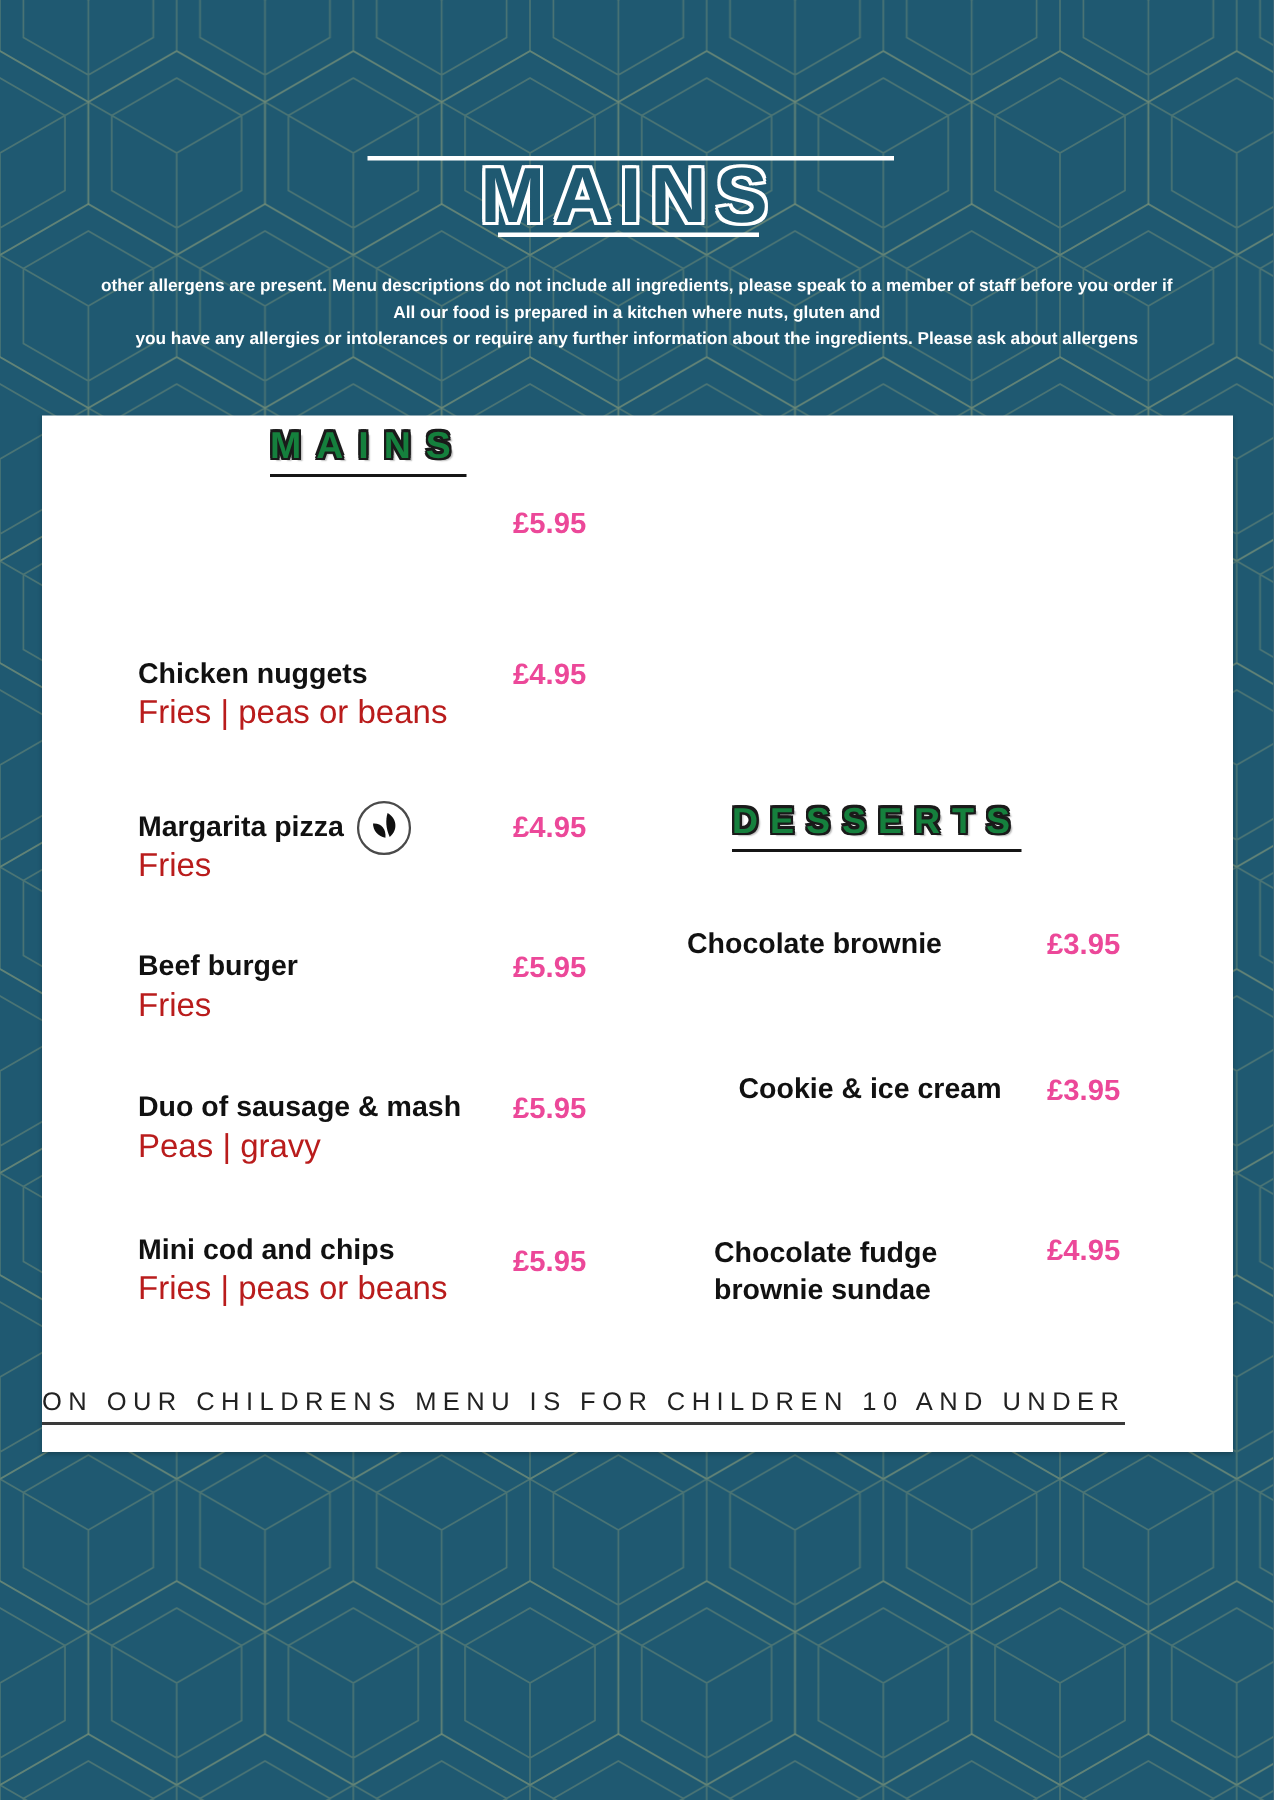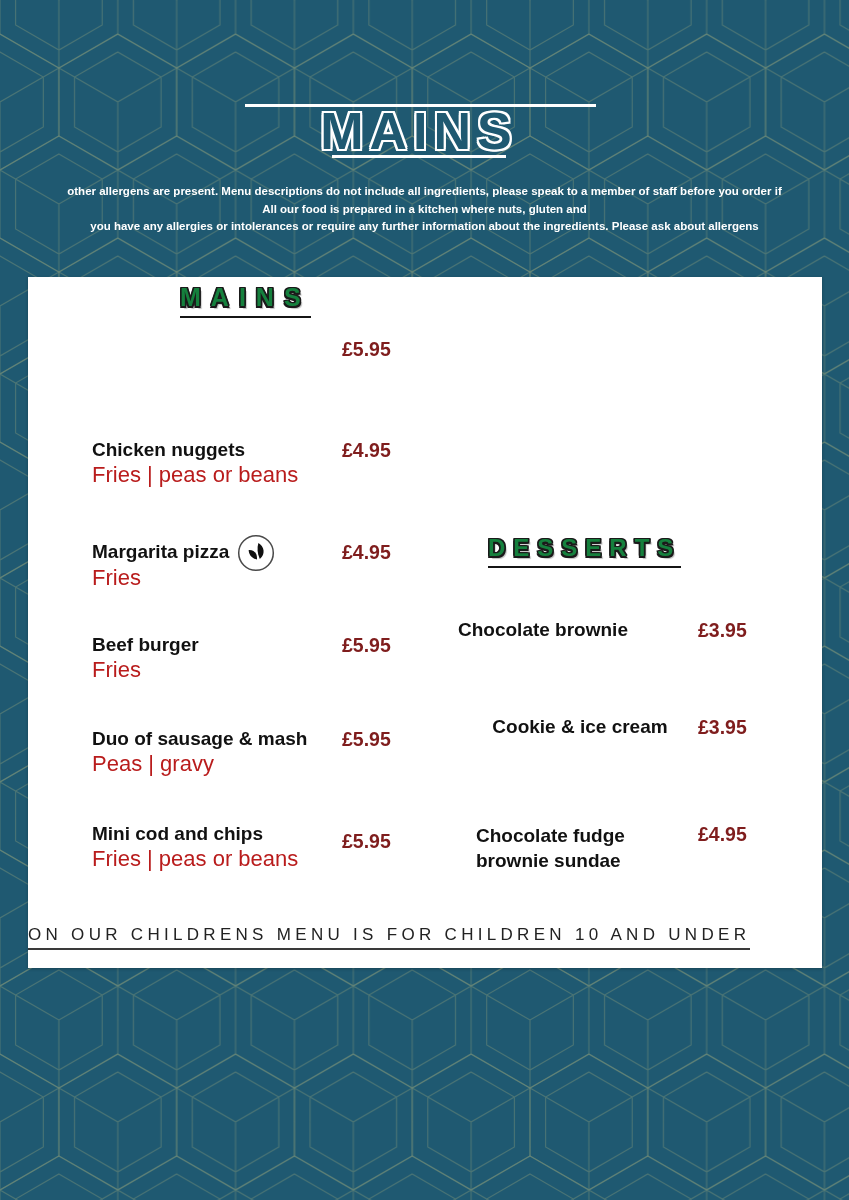--- a/index.html
+++ b/index.html
@@ -69,21 +69,21 @@
       2.5px 2.5px 1px rgba(0,0,0,0.25);
   }
   .mains-heading { left: 152px; top: 6px; font-size: 25px; }
   .desserts-heading { left: 460px; top: 257px; font-size: 24px; letter-spacing: 8px; }
 
   .menu-item { position: absolute; }
   .item-name { font-size: 19px; font-weight: 700; color: #111111; line-height: 22px; }
   .item-desc { font-size: 22px; font-weight: 400; color: #b91c1c; line-height: 22px; margin-top: 3px; }
   .price {
     position: absolute;
-    font-size: 19.5px; font-weight: 700; color: #7f1d1d; line-height: 22px;
+    font-size: 19.5px; font-weight: 700; color: #ec4899; line-height: 22px;
   }
 
   
   .m-item-0 { left: 64px; top: 59px;  width: 300px; }
   .m-item-1 { left: 64px; top: 162px; width: 300px; }
   .m-item-2 { left: 64px; top: 264px; width: 300px; }
   .m-item-3 { left: 64px; top: 357px; width: 300px; }
   .m-item-4 { left: 64px; top: 451px; width: 300px; }
   .m-item-5 { left: 64px; top: 546px; width: 300px; }
   .m-price-0 { left: 314px; top: 61px; }

